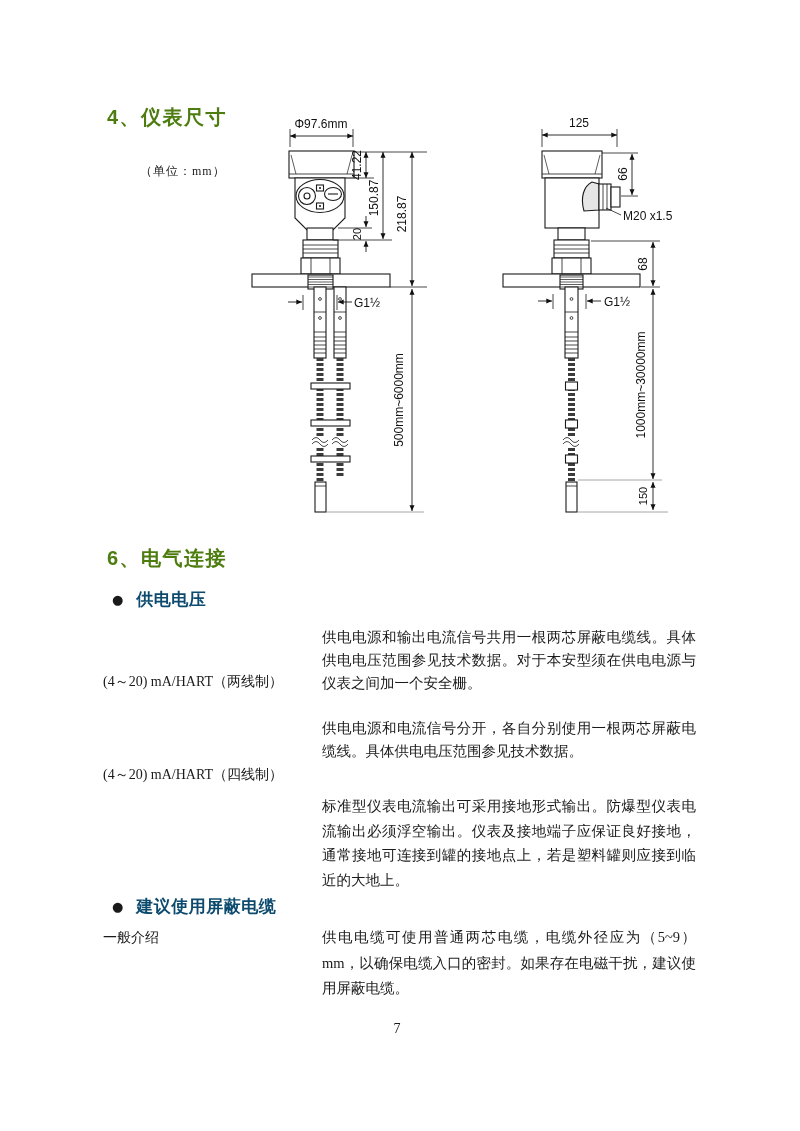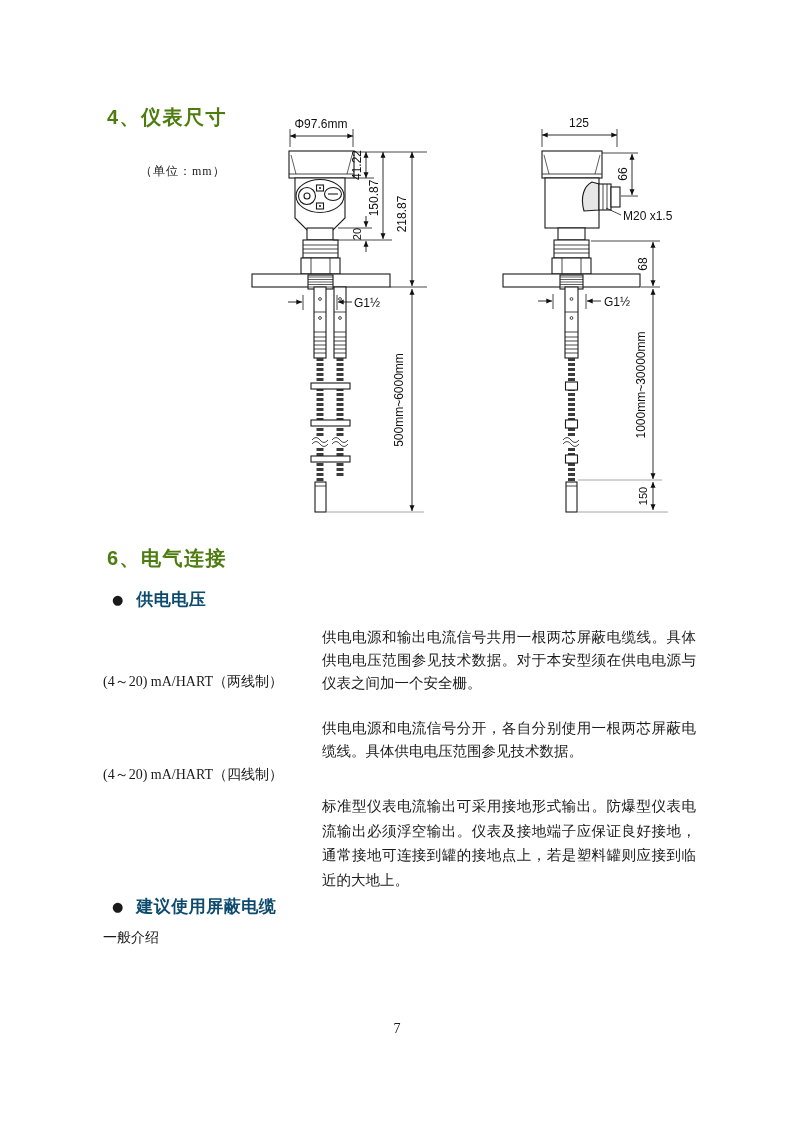--- a/index.html
+++ b/index.html
@@ -263,15 +263,16 @@
   <div class="lbl" style="top:722px;margin-top:44px;">(4～20) mA/HART（四线制）</div>
   <div class="txt" style="top:717px;">供电电源和电流信号分开，各自分别使用一根两芯屏蔽电缆线。具体供电电压范围参见技术数据。</div>
   <div class="txt lh24" style="top:794px;">标准型仪表电流输出可采用接地形式输出。防爆型仪表电流输出必须浮空输出。仪表及接地端子应保证良好接地，通常接地可连接到罐的接地点上，若是塑料罐则应接到临近的大地上。</div>
 
   <div class="h2row" style="left:112px;top:895px;">
     <span class="bullet">●</span>
     <span class="h2">建议使用屏蔽电缆</span>
   </div>
 
   <div class="lbl" style="top:929px;">一般介绍</div>
+  <div class="txt lh25" style="top:925px;">供电电缆可使用普通两芯电缆，电缆外径应为（5~9）mm，以确保电缆入口的密封。如果存在电磁干扰，建议使用屏蔽电缆。</div>
 
   <div class="pageno">7</div>
 </div>
 
 </body></html>

